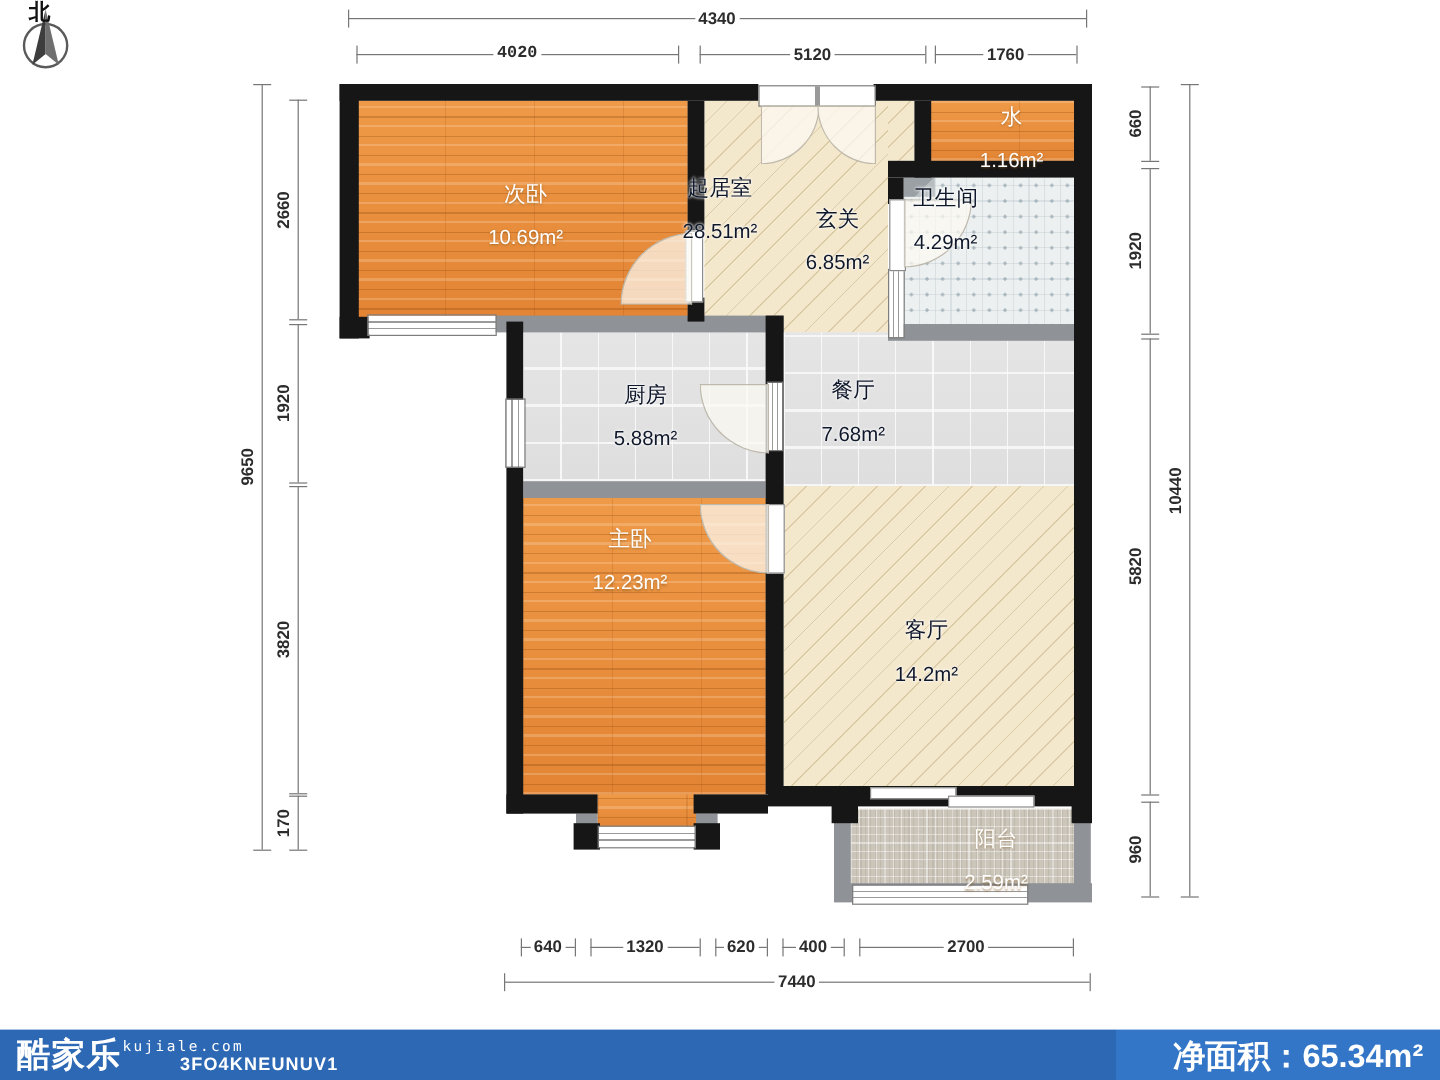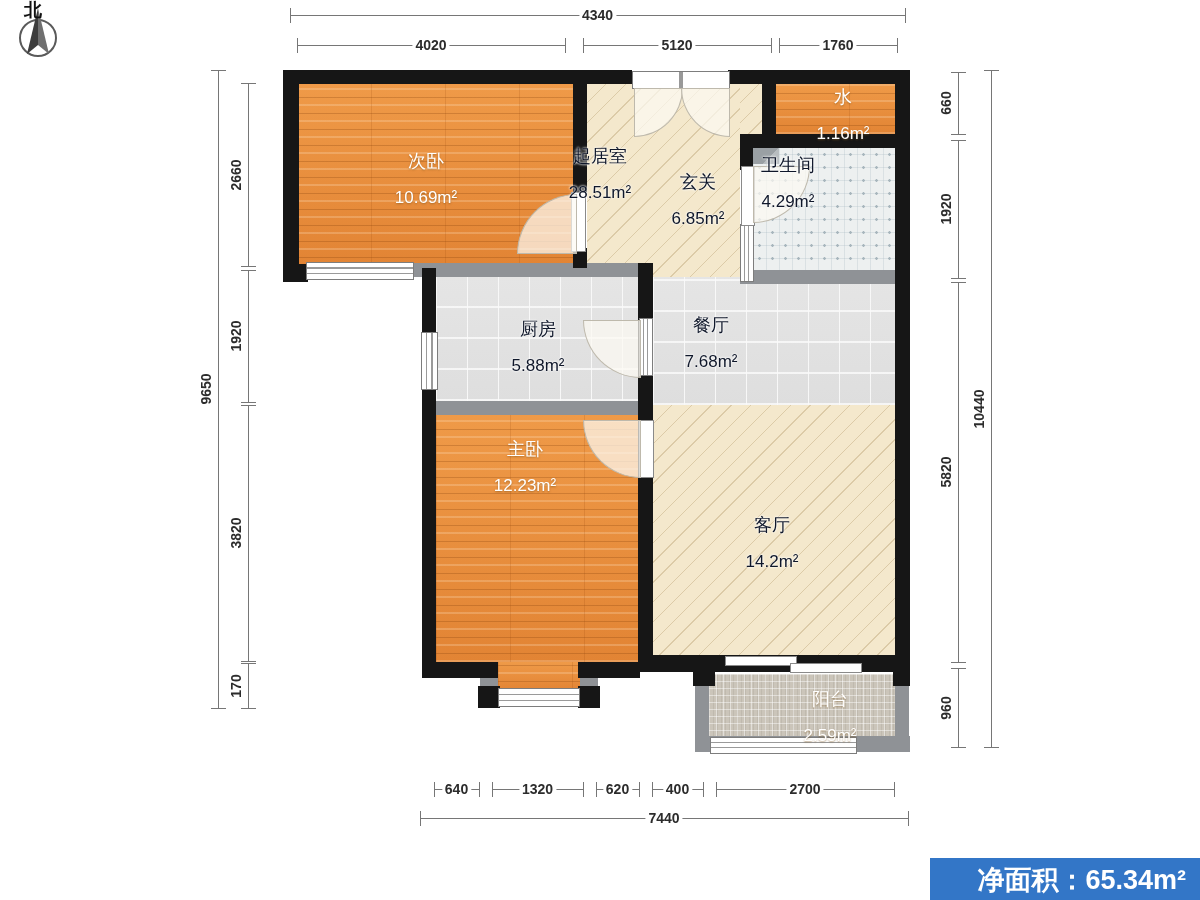--- a/index.html
+++ b/index.html
@@ -154,21 +154,21 @@
     <div class="leaf" style="left:741px;top:166px;width:12px;height:58px;"></div>
     <div class="arc r-br" style="left:753px;top:166px;width:55px;height:55px;"></div>
     <div class="arc r-bl" style="left:583px;top:320px;width:56px;height:56px;"></div>
     <div class="leaf" style="left:639px;top:420px;width:13px;height:56px;"></div>
     <div class="arc r-bl" style="left:583px;top:420px;width:56px;height:56px;"></div>
 
     <div class="slide" style="left:725px;top:656px;width:70px;height:8px;"></div>
     <div class="slide" style="left:790px;top:663px;width:70px;height:8px;"></div>
 
     <div id="room-labels">
-        <div class="room-label light" style="left: 426px; top: 179px;">
+        <div class="room-label light" style="left: 438px; top: 179px;">
           <div class="rname">次卧</div>
           <div class="rarea">10.69m²</div>
         </div>
         <div class="room-label dark" style="left: 600px; top: 174px;">
           <div class="rname">起居室</div>
           <div class="rarea">28.51m²</div>
         </div>
         <div class="room-label dark" style="left: 698px; top: 200px;">
           <div class="rname">玄关</div>
           <div class="rarea">6.85m²</div>
@@ -203,21 +203,21 @@
         </div>
       </div>
     <div id="dims">
         <div class="dline" style="left: 290px; top: 15px; width: 615px; height: 1px;"></div>
         <div class="dtick" style="left: 290px; top: 8px; width: 1px; height: 15px;"></div>
         <div class="dtick" style="left: 905px; top: 8px; width: 1px; height: 15px;"></div>
         <span class="dlabel" style="left: 597.5px; top: 15px;">4340</span>
         <div class="dline" style="left: 297px; top: 45px; width: 268px; height: 1px;"></div>
         <div class="dtick" style="left: 297px; top: 38px; width: 1px; height: 15px;"></div>
         <div class="dtick" style="left: 565px; top: 38px; width: 1px; height: 15px;"></div>
-        <span class="dlabel" style="left: 431px; top: 45px;">4020</span>
+        <span class="dlabel" style="left: 431px; top: 45px; font-family: Liberation Mono, monospace;">4020</span>
         <div class="dline" style="left: 583px; top: 45px; width: 188px; height: 1px;"></div>
         <div class="dtick" style="left: 583px; top: 38px; width: 1px; height: 15px;"></div>
         <div class="dtick" style="left: 771px; top: 38px; width: 1px; height: 15px;"></div>
         <span class="dlabel" style="left: 677px; top: 45px;">5120</span>
         <div class="dline" style="left: 779px; top: 45px; width: 118px; height: 1px;"></div>
         <div class="dtick" style="left: 779px; top: 38px; width: 1px; height: 15px;"></div>
         <div class="dtick" style="left: 897px; top: 38px; width: 1px; height: 15px;"></div>
         <span class="dlabel" style="left: 838px; top: 45px;">1760</span>
         <div class="dline" style="left: 434px; top: 789px; width: 45px; height: 1px;"></div>
         <div class="dtick" style="left: 434px; top: 782px; width: 1px; height: 15px;"></div>
@@ -279,16 +279,21 @@
         <div class="dtick" style="left: 951px; top: 668px; width: 15px; height: 1px;"></div>
         <div class="dtick" style="left: 951px; top: 747px; width: 15px; height: 1px;"></div>
         <span class="dlabel v" style="left: 946px; top: 707.5px;">960</span>
         <div class="dline" style="left: 991px; top: 70px; width: 1px; height: 677px;"></div>
         <div class="dtick" style="left: 984px; top: 70px; width: 15px; height: 1px;"></div>
         <div class="dtick" style="left: 984px; top: 747px; width: 15px; height: 1px;"></div>
         <span class="dlabel v" style="left: 979px; top: 408.5px;">10440</span>
       </div>
   </div>
 
+  <div class="footer-left" style="background: rgb(45, 104, 180);">
+    <span class="logo">酷家乐</span>
+    <span class="site">kujiale.com</span>
+    <span class="code">3FO4KNEUNUV1</span>
+  </div>
   <div class="footer-right" style="background: rgb(51, 118, 199);">
     <span class="net"><span>净面积：</span><span>65.34m²</span></span>
   </div>
 </div>
 
 </body></html>

